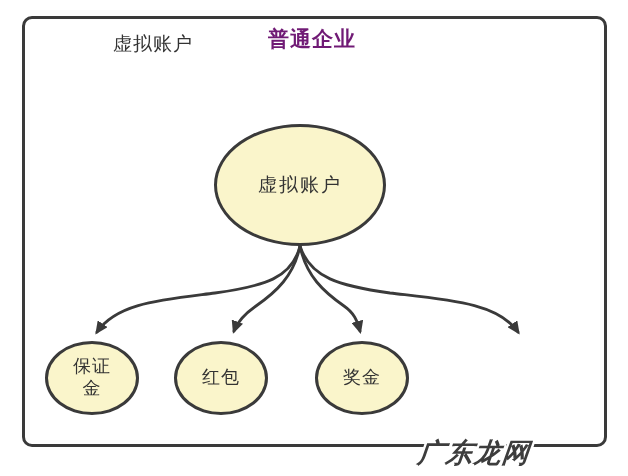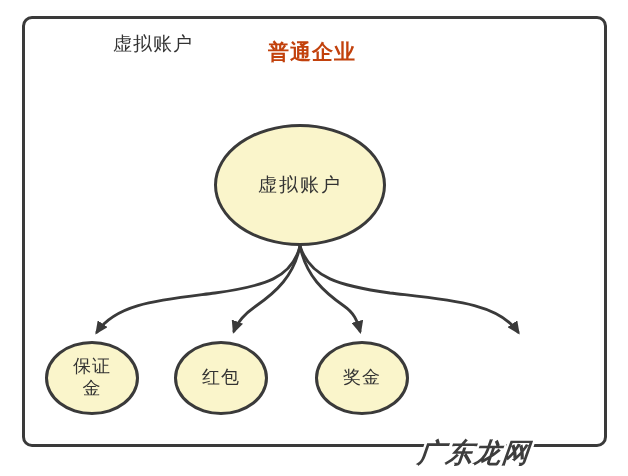--- a/index.html
+++ b/index.html
@@ -25,24 +25,24 @@
   
   .account-label {
     position: absolute;
     left: 113px; top: 31px;
     font-size: 19px;
     color: #333333;
     letter-spacing: 1px;
   }
   .page-title {
     position: absolute;
-    left: 268px; top: 38px;
+    left: 268px; top: 25px;
     font-size: 21px;
     font-weight: bold;
-    color: #c2410c;
+    color: #701a75;
     letter-spacing: 1px;
   }
 
   
   svg.connectors {
     position: absolute; left: 0; top: 0;
     width: 628px; height: 476px;
     pointer-events: none;
   }
   .connector {

